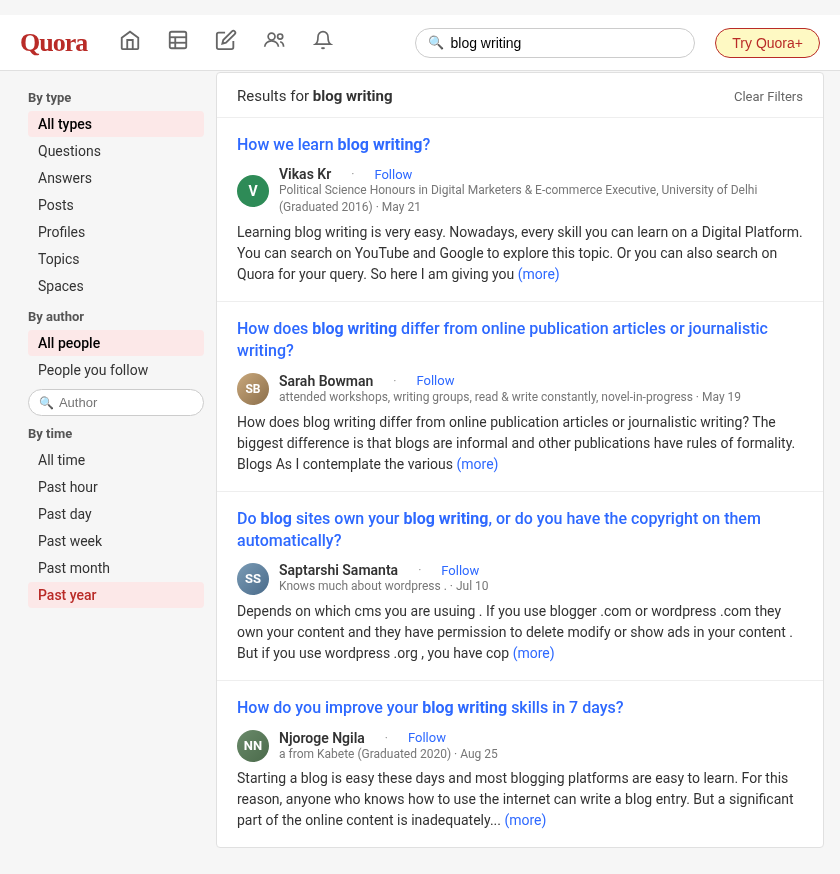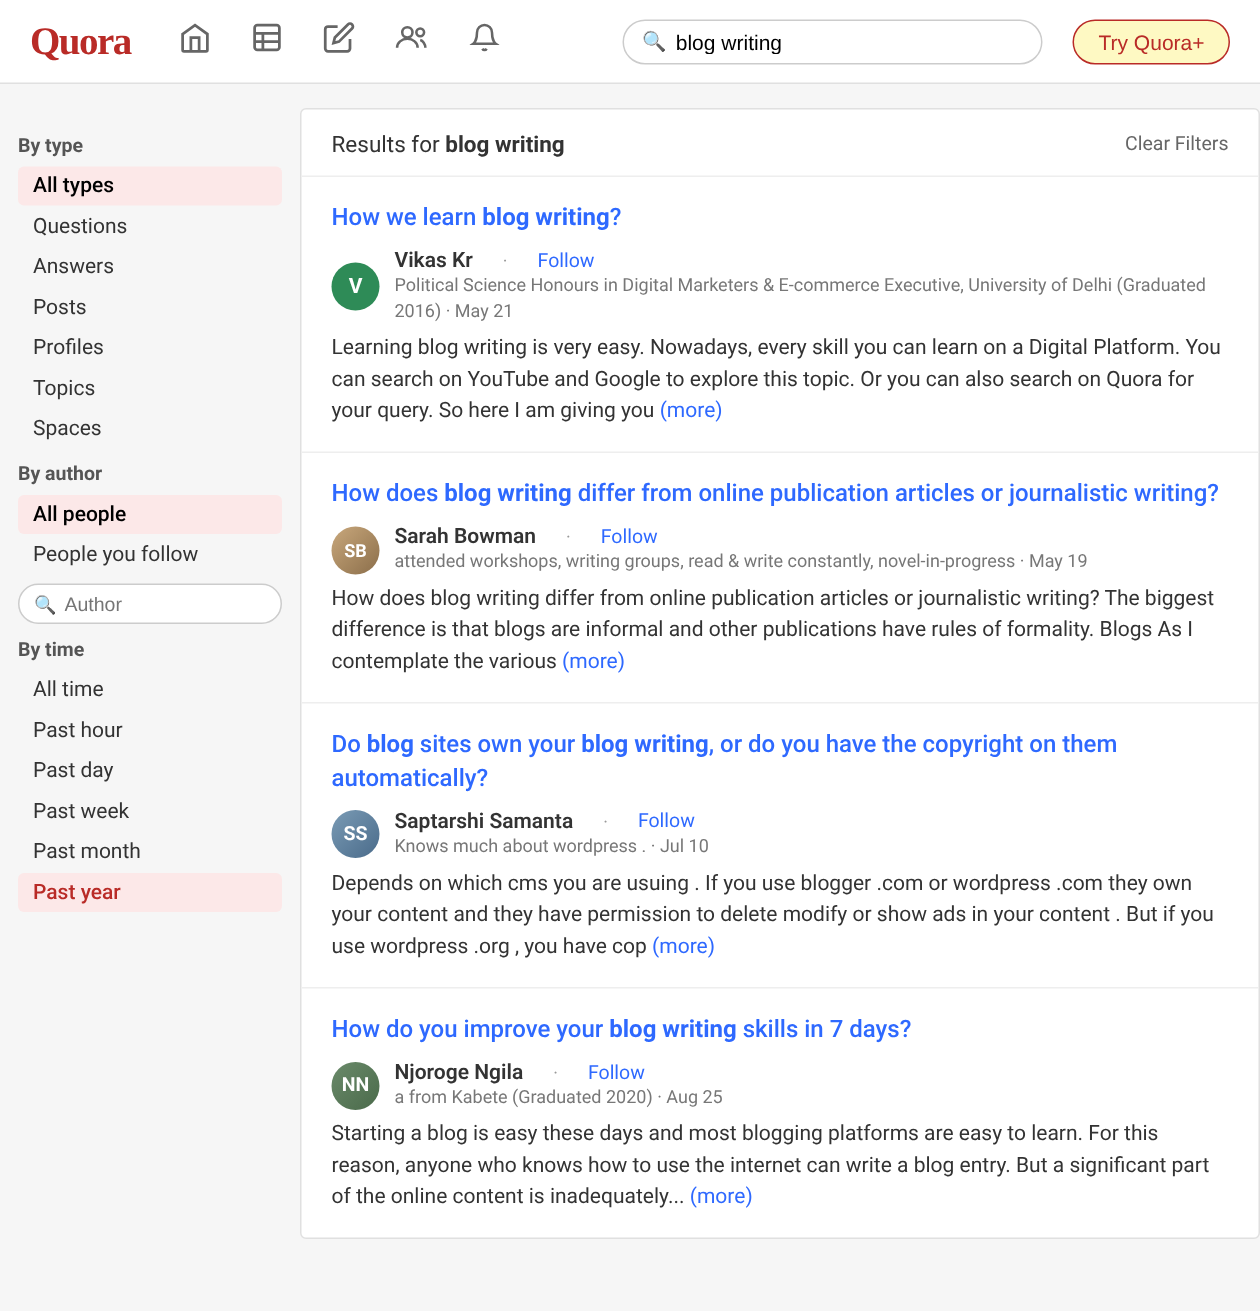--- a/index.html
+++ b/index.html
@@ -8,21 +8,21 @@
     
     .header {
       background: #fff;
       border-bottom: 1px solid #e0e0e0;
       padding: 0 20px;
       height: 56px;
       display: flex;
       align-items: center;
       gap: 20px;
       position: sticky;
-      top: 0;
+      top: 15px;
       z-index: 10;
     }
     .logo {
       font-size: 26px;
       font-weight: bold;
       color: #b92b27;
       font-family: Georgia, serif;
       letter-spacing: -1px;
       margin-right: 8px;
     }
@@ -66,21 +66,21 @@
       cursor: pointer;
       white-space: nowrap;
       font-weight: 500;
     }
 
     
     .main-layout {
       display: flex;
       max-width: 840px;
       margin: 0 auto;
-      padding: 16px 0;
+      padding: 16px 16px;
       gap: 0;
     }
 
     
     .sidebar {
       width: 200px;
       min-width: 200px;
       padding: 8px 12px;
       background: #f6f6f6;
     }

